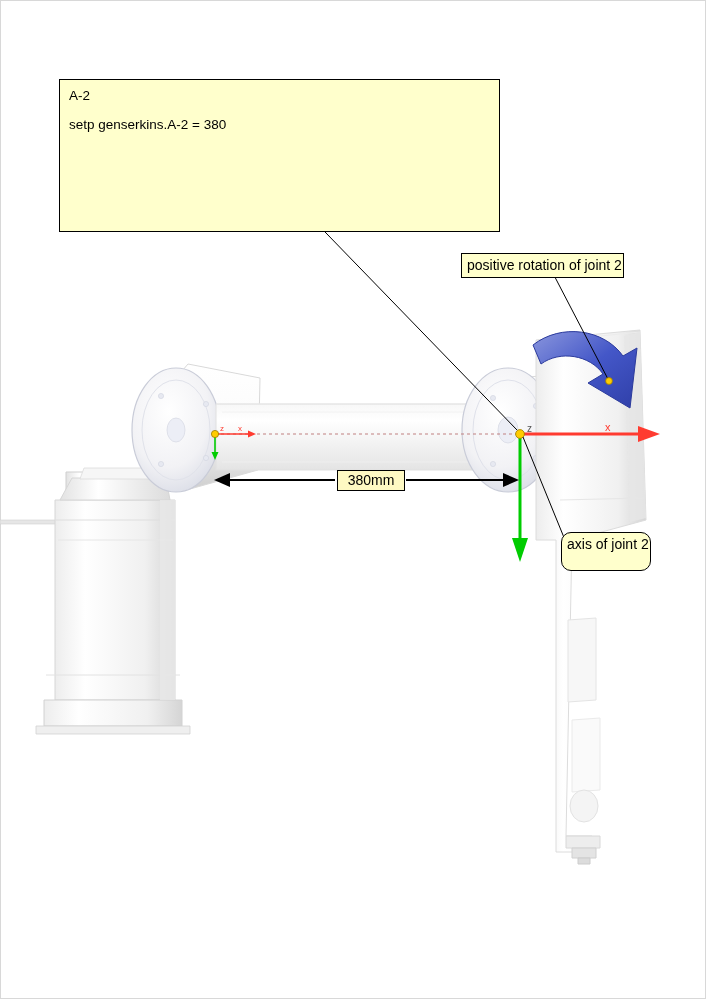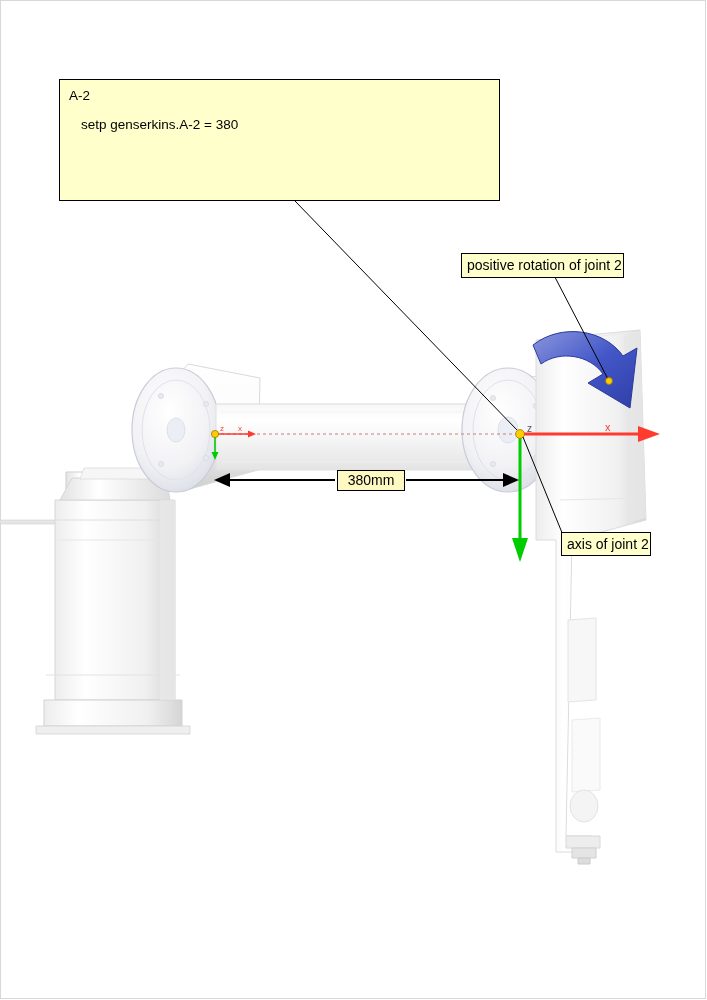--- a/index.html
+++ b/index.html
@@ -40,43 +40,44 @@
     border: 1px solid #000000;
     box-sizing: border-box;
     font-size: 13.5px;
     color: #000000;
     line-height: 1.22;
   }
   .callout-main {
     left: 59px;
     top: 79px;
     width: 441px;
-    height: 122px;
+    height: 153px;
     padding: 8px 5px 0 9px;
   }
   .callout-main .line-title { margin: 0 0 13px 0; }
   .callout-main .para { margin: 0 0 13px 0; }
-  .callout-main .cmd { margin: 12px; }
+  .callout-main .cmd { margin: 0; }
 
   .callout-small {
     padding: 2px 1px 3px 5px;
     font-size: 14px;
     white-space: nowrap;
   }
   .callout-rot {
     left: 461px;
     top: 253px;
     height: 25px;
     line-height: 19px;
   }
   .callout-axis {
     left: 561px;
     top: 532px;
-    height: 24px;
+    height: 39px;
     line-height: 19px;
+    border-radius: 10px;
   }
 
   .label-380 {
     position: absolute;
     left: 337px;
     top: 470px;
     width: 68px;
     height: 21px;
     background: #fef9c3;
     border: 1px solid #000000;

